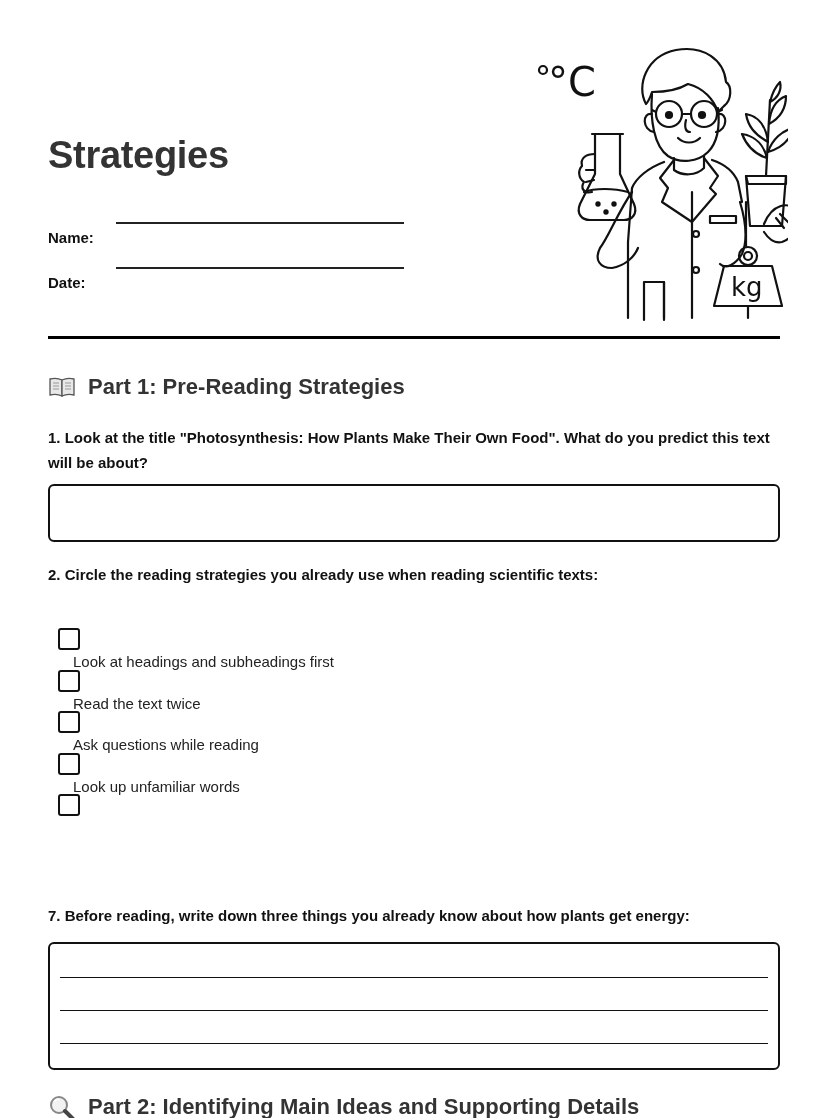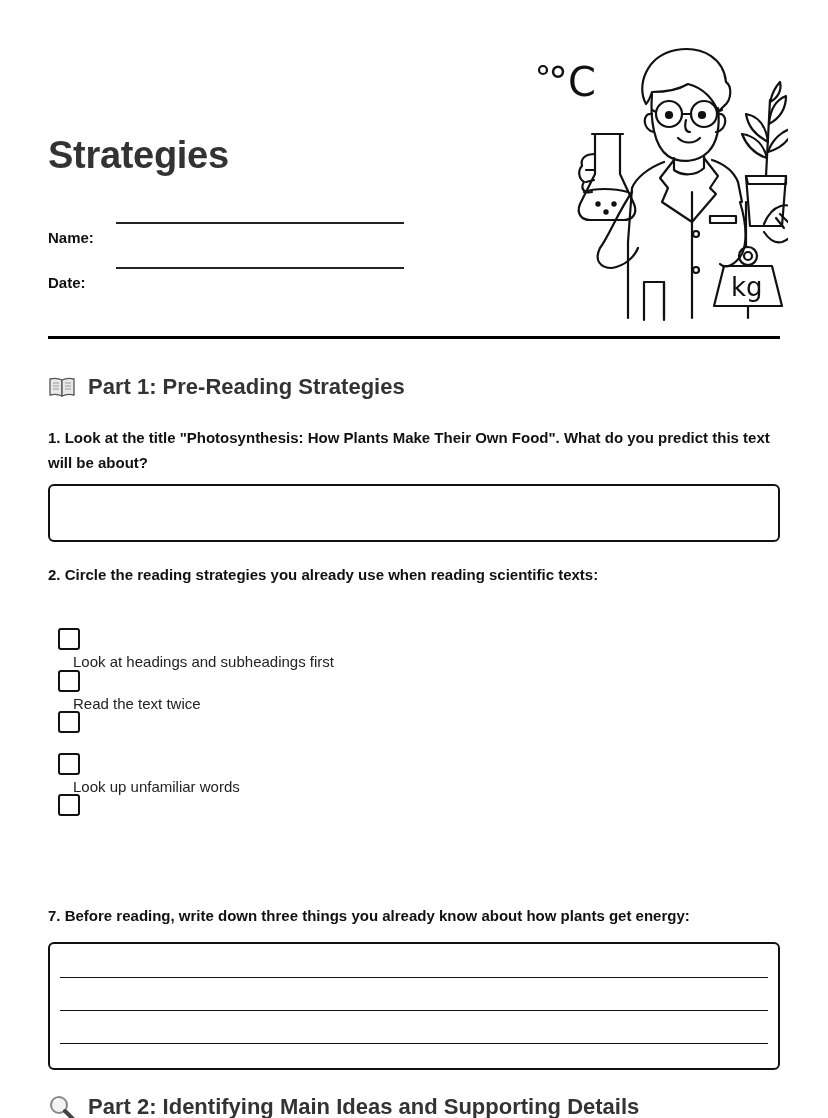--- a/index.html
+++ b/index.html
@@ -166,20 +166,21 @@
     <div class="check-item">
       <div class="check-box"></div>
       <span class="check-label">Look at headings and subheadings first</span>
     </div>
     <div class="check-item">
       <div class="check-box"></div>
       <span class="check-label">Read the text twice</span>
     </div>
     <div class="check-item">
       <div class="check-box"></div>
+      <span class="check-label">Ask questions while reading</span>
     </div>
     <div class="check-item">
       <div class="check-box"></div>
       <span class="check-label">Look up unfamiliar words</span>
     </div>
     <div class="check-item">
       <div class="check-box"></div>
     </div>
   </div>
 

